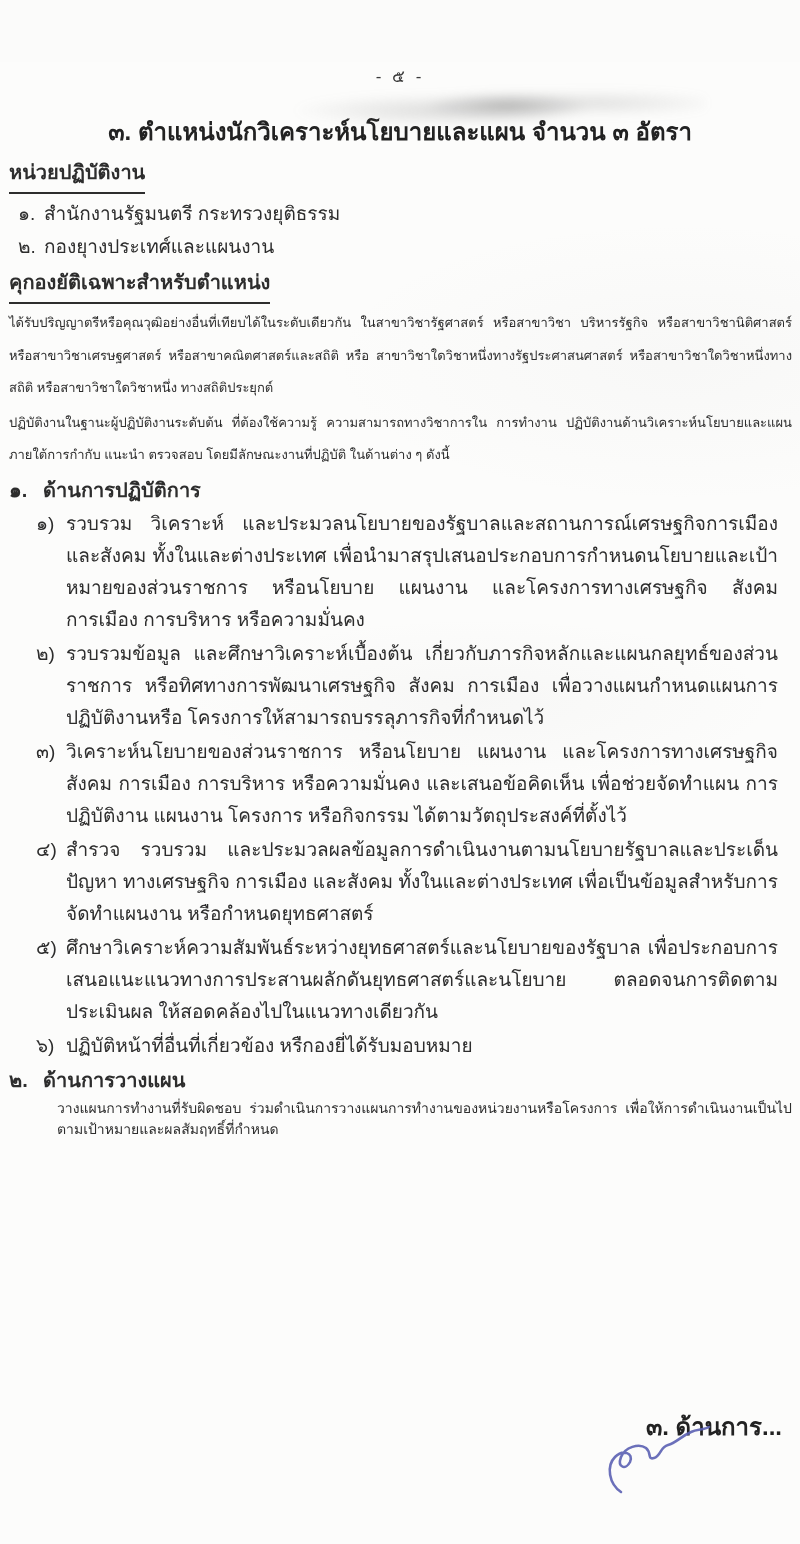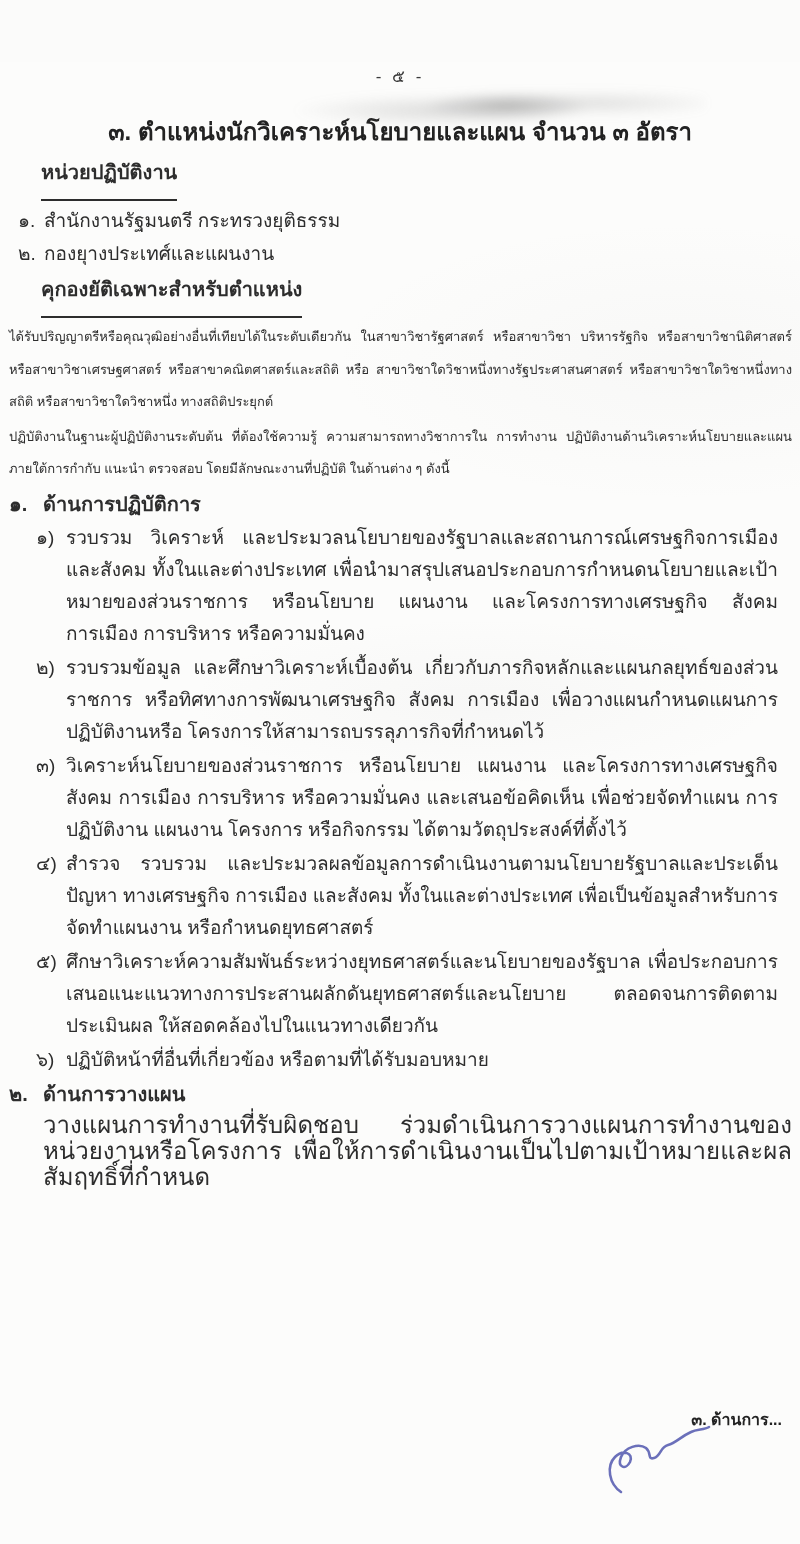--- a/index.html
+++ b/index.html
@@ -51,22 +51,21 @@
   .heading{
     padding-left:9px;
     margin:3px 0;
     font-size:20px;
     line-height:32px;
     font-weight:700;
   }
   .heading .u{
     display:inline-block;
     border-bottom:2px solid #2d2d2d;
-    padding-bottom:11px;
-    margin-left:32px;
+    padding-bottom:4px;
   }
   .unit-item{
     display:flex;
     padding-left:18px;
     font-size:19px;
     line-height:33px;
   }
   .unit-item .unum{width:26px;flex:none;}
   .body-para{
     margin:2px 0;
@@ -88,29 +87,29 @@
     display:flex;
     padding-left:36px;
     margin:2px 0;
     font-size:19px;
     line-height:32px;
   }
   .sub-item .snum{width:30px;flex:none;}
   .sub-item .stext{flex:1;text-align:justify;padding-right:22px;}
   .group-body{
     margin:0;
-    padding:0 8px 0 43px;
-    font-size:24px;
-    line-height:26px;
+    padding:0 8px 0 57px;
+    font-size:14px;
+    line-height:21px;
     text-align:justify;
   }
   .continuation{
     position:absolute;
     right:18px;top:1345px;
-    font-size:16px;
+    font-size:24px;
     font-weight:700;
     color:#222;
   }
   .signature{
     position:absolute;
     left:596px;top:1360px;
     width:120px;height:78px;
   }
 </style>
 </head>
@@ -167,21 +166,21 @@
   <div class="sub-item">
     <span class="snum">๔)</span>
     <div class="stext">สำรวจ รวบรวม และประมวลผลข้อมูลการดำเนินงานตามนโยบายรัฐบาลและประเด็นปัญหา ทางเศรษฐกิจ การเมือง และสังคม ทั้งในและต่างประเทศ เพื่อเป็นข้อมูลสำหรับการจัดทำแผนงาน หรือกำหนดยุทธศาสตร์</div>
   </div>
   <div class="sub-item">
     <span class="snum">๕)</span>
     <div class="stext">ศึกษาวิเคราะห์ความสัมพันธ์ระหว่างยุทธศาสตร์และนโยบายของรัฐบาล เพื่อประกอบการ เสนอแนะแนวทางการประสานผลักดันยุทธศาสตร์และนโยบาย ตลอดจนการติดตามประเมินผล ให้สอดคล้องไปในแนวทางเดียวกัน</div>
   </div>
   <div class="sub-item">
     <span class="snum">๖)</span>
-    <div class="stext">ปฏิบัติหน้าที่อื่นที่เกี่ยวข้อง หรือตามที่ได้รับมอบหมาย</div>
+    <div class="stext">ปฏิบัติหน้าที่อื่นที่เกี่ยวข้อง หรืกองยี่ได้รับมอบหมาย</div>
   </div>
 
   <div class="group-head">
     <span class="gnum">๒.</span>
     <span>ด้านการวางแผน</span>
   </div>
 
   <p class="group-body">วางแผนการทำงานที่รับผิดชอบ ร่วมดำเนินการวางแผนการทำงานของหน่วยงานหรือโครงการ เพื่อให้การดำเนินงานเป็นไปตามเป้าหมายและผลสัมฤทธิ์ที่กำหนด</p>
 
   <div class="continuation">๓. ด้านการ...</div>

